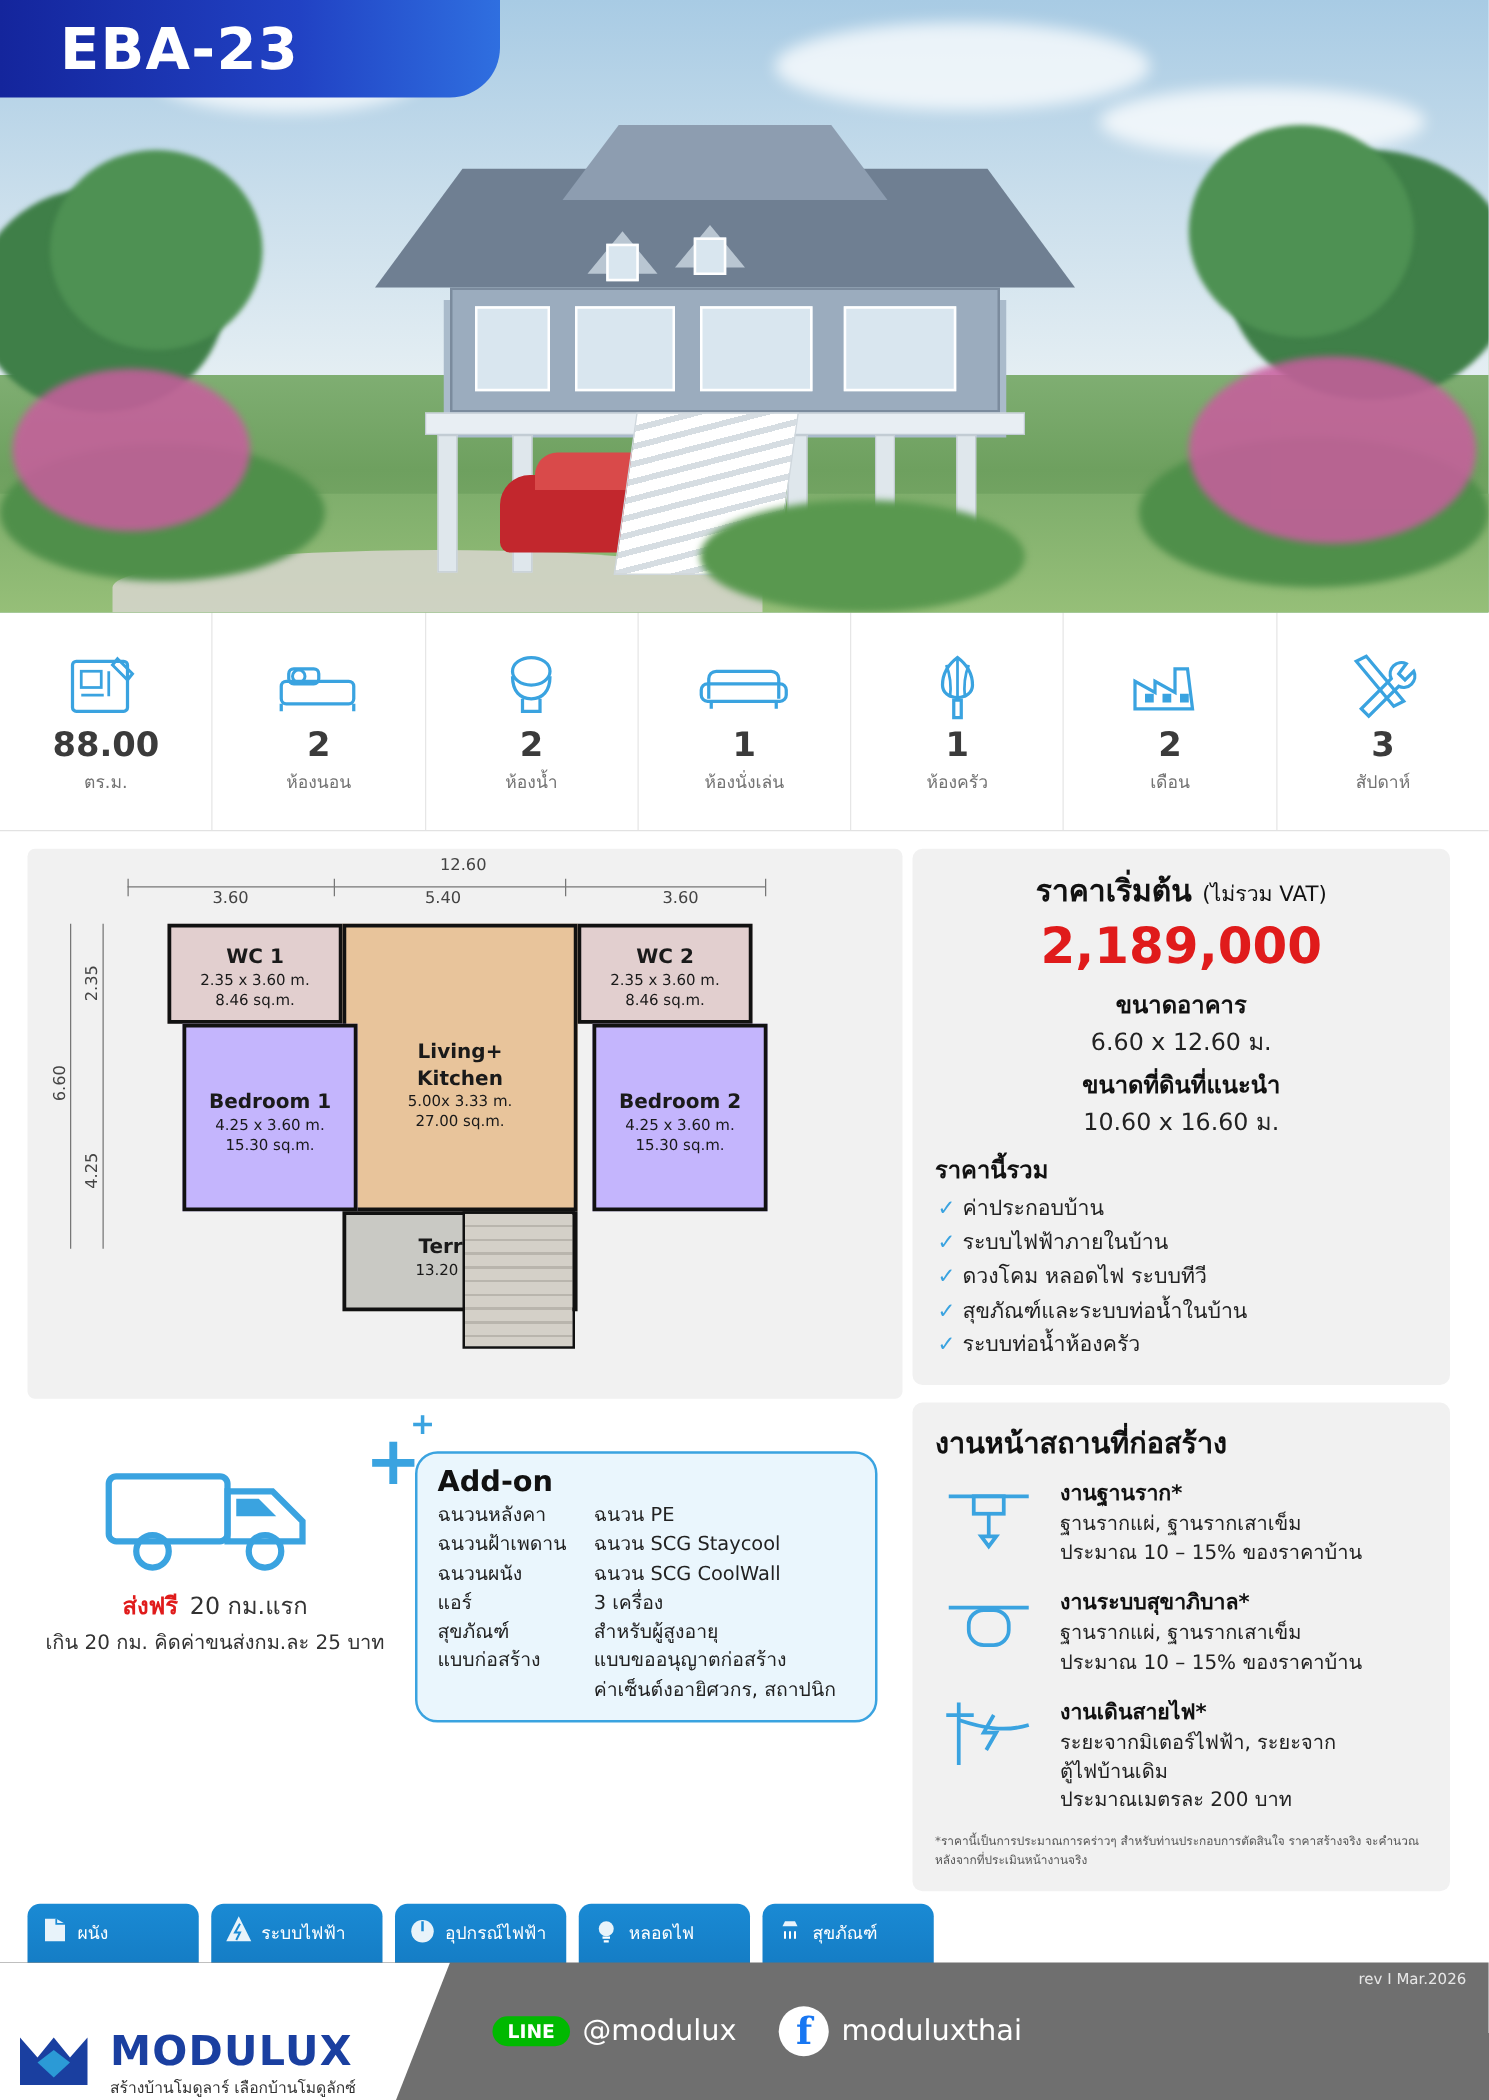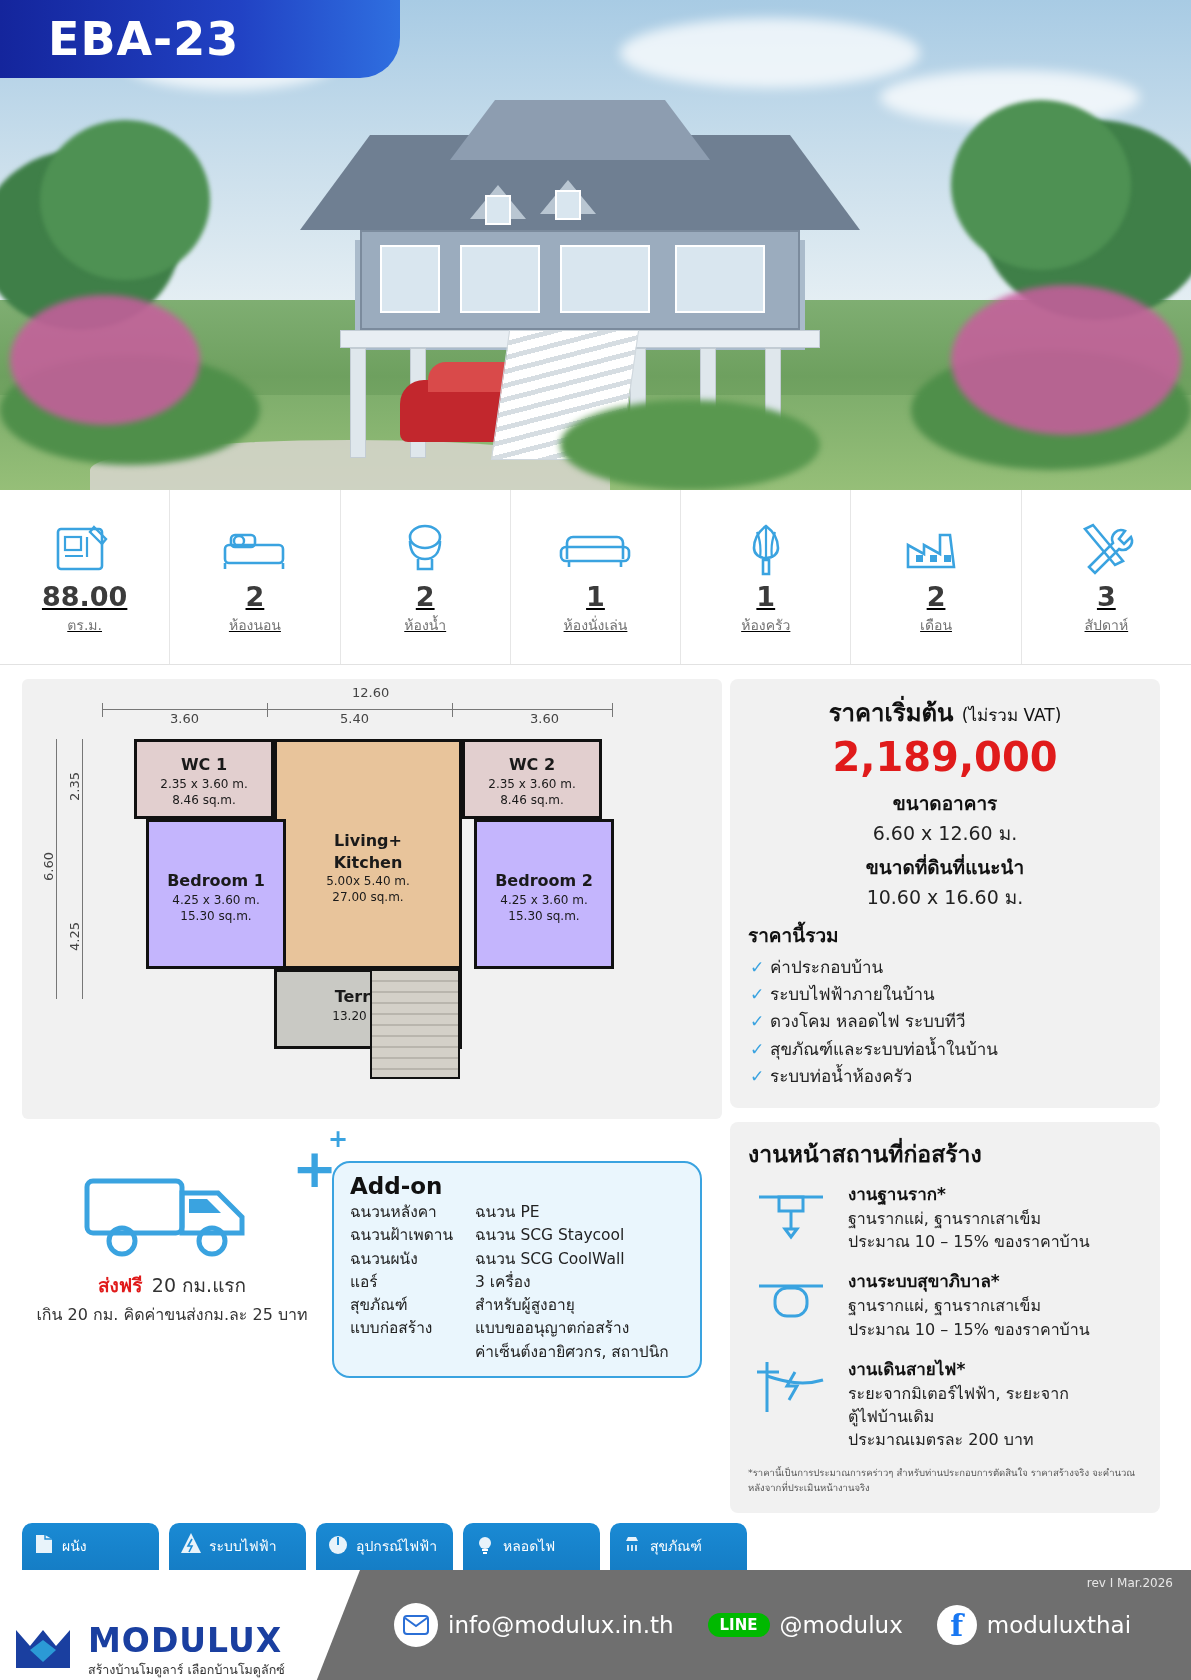--- a/index.html
+++ b/index.html
@@ -112,21 +112,20 @@
   }
   .badge-eba span{
     color:#fff; font-size:46px; font-weight:bold; letter-spacing:1px; margin-left:48px;
     font-family: "DejaVu Sans", sans-serif;
   }
 
   
   .specs {
     display:flex; width:1191px; height:175px; background:#ffffff;
     border-bottom:1px solid #e2e2e2;
-    text-decoration:underline;
   }
   .spec {
     flex:1; display:flex; flex-direction:column; align-items:center; justify-content:center;
     border-right:1px solid #e6e6e6; gap:2px;
   }
   .spec:last-child{ border-right:none; }
   .spec .ico { height:62px; display:flex; align-items:center; justify-content:center; }
   .spec .val { font-size:27px; font-weight:bold; color:#3b3b3b; line-height:1.1; }
   .spec .lbl { font-size:14px; color:#737373; }
 
@@ -418,21 +417,21 @@
         <div class="rm-label" style="top:12px;">
           <b>WC 2</b><br>
           <span>2.35 x 3.60 m.</span><br>
           <span>8.46 sq.m.</span>
         </div>
       </div>
 
       <div class="room rm-liv" style="left:252px;top:60px;width:188px;height:230px;">
         <div class="rm-label" style="top:88px;">
           <b>Living+<br>Kitchen</b><br>
-          <span>5.00x 5.40 m.</span><br>
+          <span>5.00x 3.33 m.</span><br>
           <span>27.00 sq.m.</span>
         </div>
       </div>
 
       <div class="room rm-bed" style="left:112px;top:140px;width:140px;height:150px;">
         <div class="rm-label" style="top:48px;">
           <b>Bedroom 1</b><br>
           <span>4.25 x 3.60 m.</span><br>
           <span>15.30 sq.m.</span>
         </div>
@@ -657,29 +656,20 @@
         <path d="M6 48V10l14 16 13-16 13 16 14-16v38z" fill="#1a3fa0"></path>
         <path d="M20 30l13 12 13-12-13-10z" fill="#2b9ad6"></path>
       </svg>
     </div>
     <div>
       <div class="mod-name">MODULUX</div>
       <div class="mod-sub">สร้างบ้านโมดูลาร์ เลือกบ้านโมดูลักซ์</div>
     </div>
   </div>
 
-  <div class="contact">
-    <span class="ic-circle">
-      <svg width="26" height="20" viewBox="0 0 26 20">
-          <rect x="1" y="1" width="24" height="18" rx="3" fill="none" stroke="#2b6fd6" stroke-width="2"></rect>
-          <path d="M2 3l11 8 11-8" fill="none" stroke="#2b6fd6" stroke-width="2"></path>
-        </svg>
-    </span>
-    <span class="txt">info@modulux.in.th</span>
-  </div>
 
   <div class="contact">
     <span class="line-pill">LINE</span>
     <span class="txt">@modulux</span>
   </div>
 
   <div class="contact">
     <span class="fb-circle">f</span>
     <span class="txt">moduluxthai</span>
   </div>

